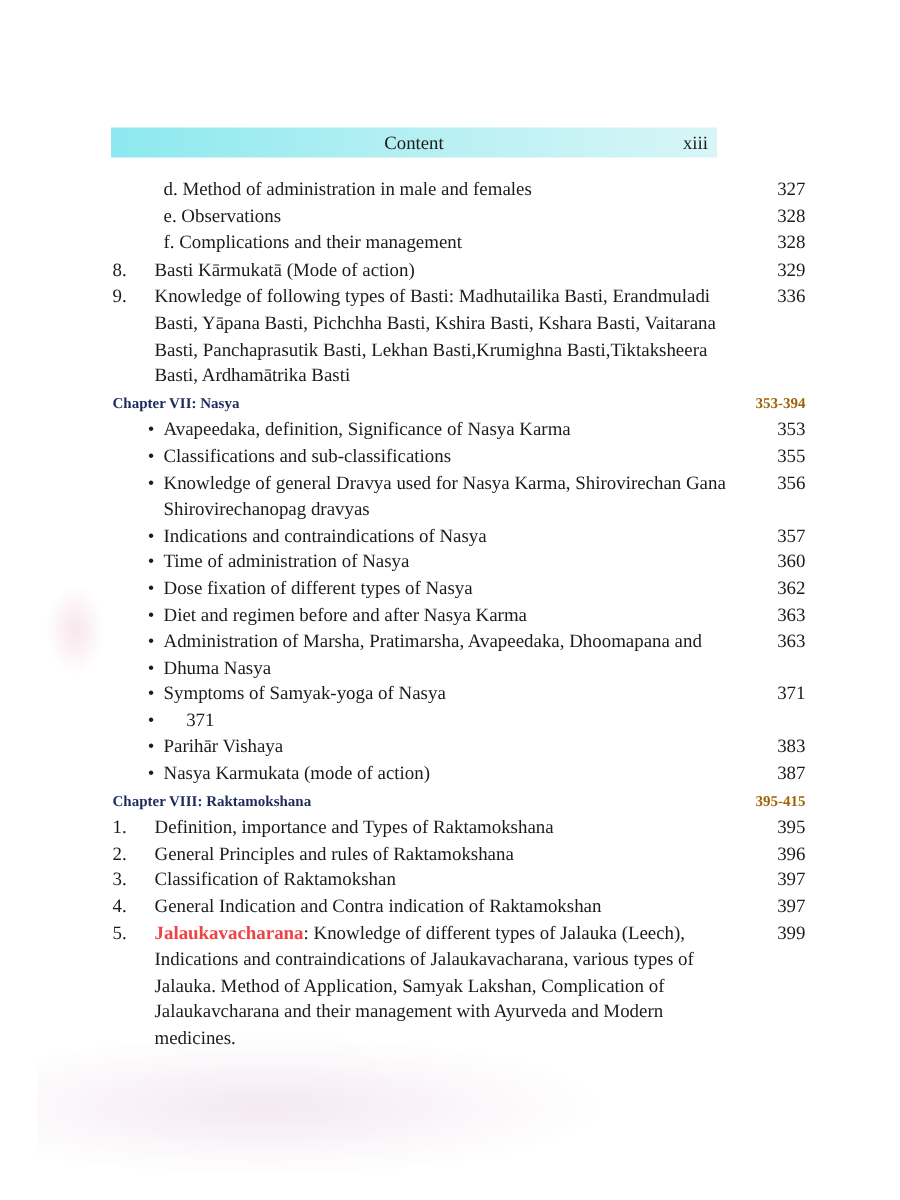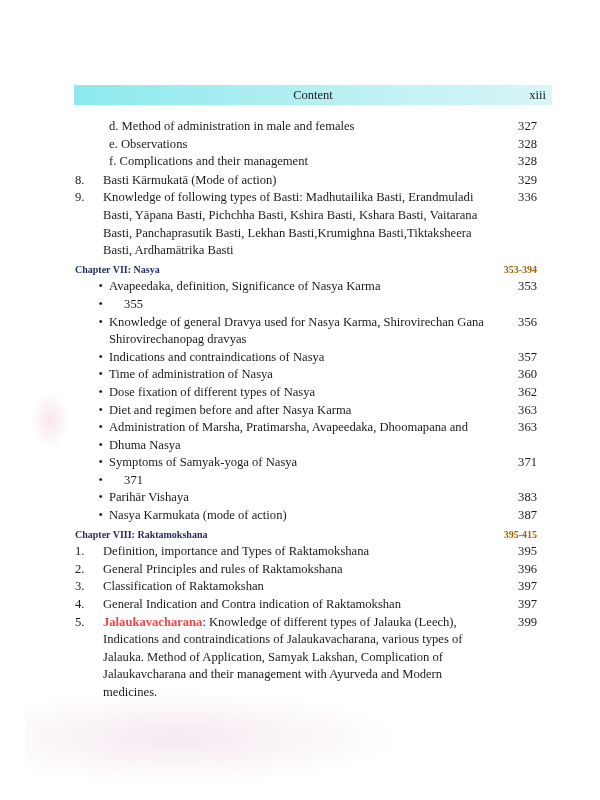--- a/index.html
+++ b/index.html
@@ -9,21 +9,21 @@
   }
   .smudge {
     position:absolute; left:25px; top:690px; width:380px; height:95px;
     background: radial-gradient(ellipse at 40% 50%, rgba(235,215,230,0.55), rgba(255,255,255,0) 70%);
   }
   .smudge2 {
     position:absolute; left:30px; top:390px; width:40px; height:60px;
     background: radial-gradient(ellipse at 50% 50%, rgba(240,200,215,0.45), rgba(255,255,255,0) 70%);
   }
   .header-band {
-    position:absolute; left:74px; top:85px; width:478px; height:20px;
+    position:absolute; left:74px; top:85px; width:404px; height:20px;
     background: linear-gradient(90deg, #8ce9ef 0%, #b9f0f3 55%, #d8f6f7 100%);
     display:flex; align-items:center;
   }
   .header-band .title { position:absolute; left:0; right:0; text-align:center; font-size:12.5px; }
   .header-band .pageno { position:absolute; right:6px; font-size:12.5px; }
   .toc { position:absolute; left:75px; top:118px; width:462px; font-size:12.6px; line-height:17.6px; }
   .row { display:flex; align-items:flex-start; }
   .row .num { width:28px; flex:0 0 28px; }
   .row .text { flex:1; padding-right:14px; }
   .row .pg { width:34px; text-align:right; flex:0 0 34px; }
@@ -76,20 +76,21 @@
       <span class="text">Chapter VII: Nasya</span>
       <span class="pg">353-394</span>
     </div>
   <div class="row bullet">
       <span class="num">•</span>
       <span class="text">Avapeedaka, definition, Significance of Nasya Karma</span>
       <span class="pg">353</span>
     </div>
   <div class="row bullet">
       <span class="num">•</span>
+      <span class="text">Classifications and sub-classifications</span>
       <span class="pg">355</span>
     </div>
   <div class="row bullet">
       <span class="num">•</span>
       <span class="text">Knowledge of general Dravya used for Nasya Karma, Shirovirechan Gana Shirovirechanopag dravyas</span>
       <span class="pg">356</span>
     </div>
   <div class="row bullet">
       <span class="num">•</span>
       <span class="text">Indications and contraindications of Nasya</span>

